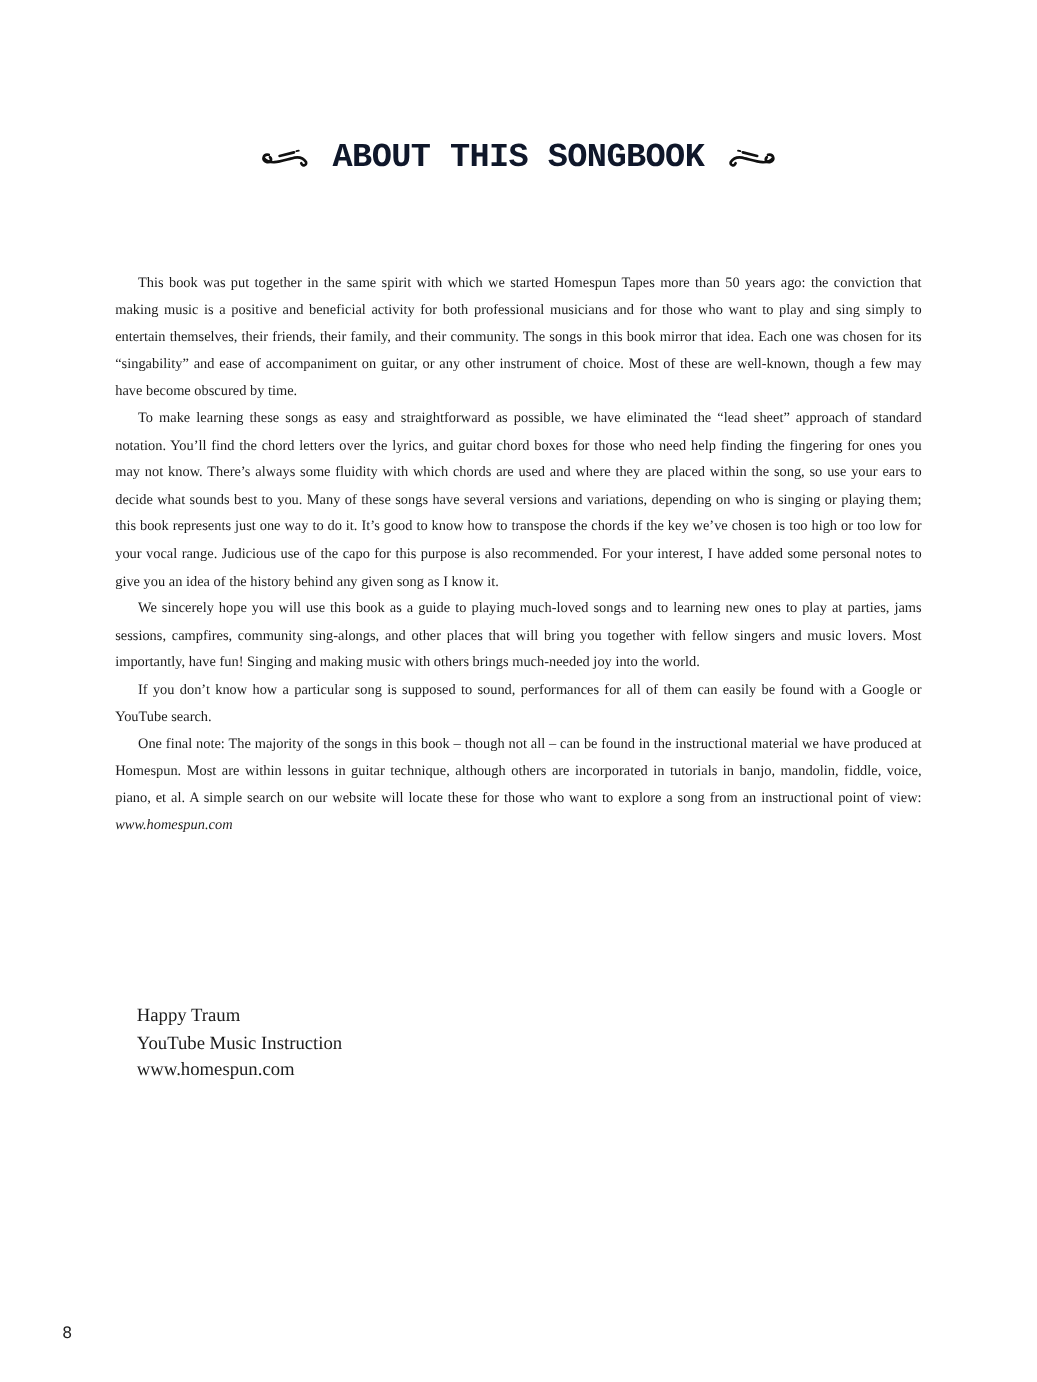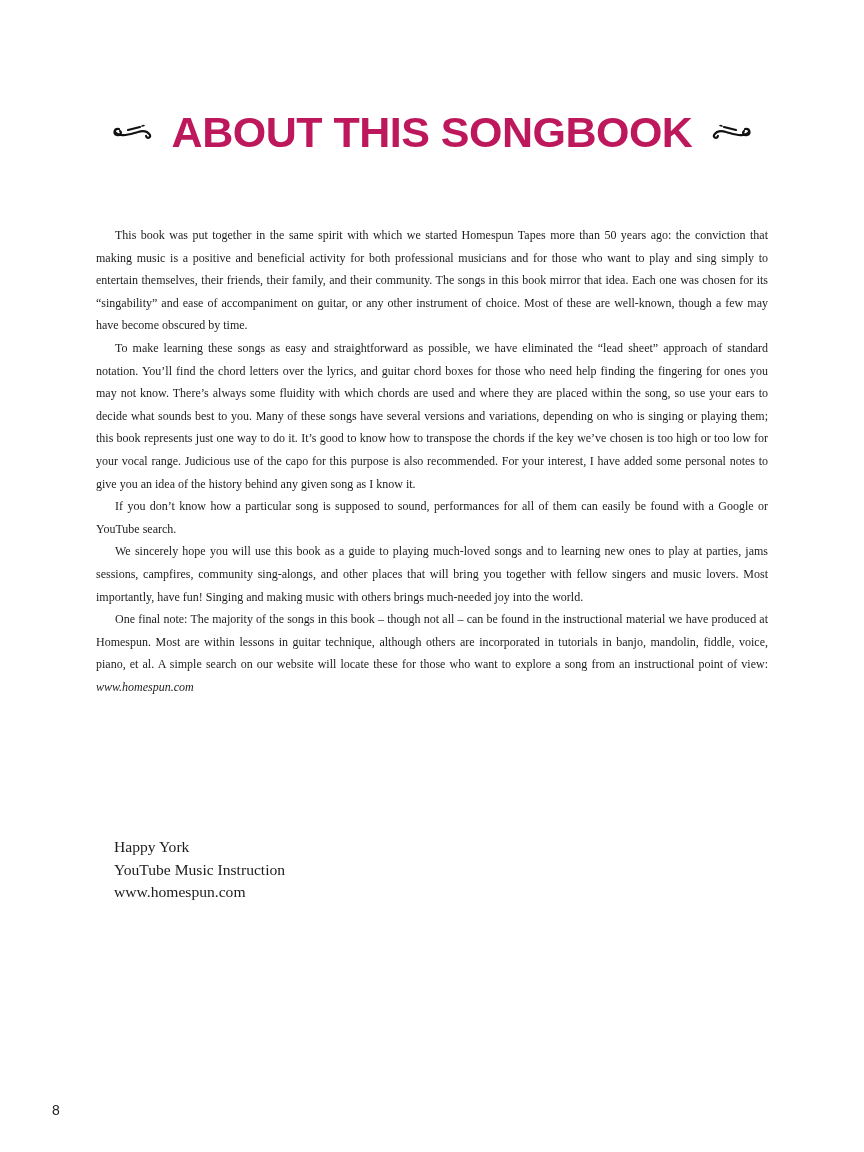--- a/index.html
+++ b/index.html
@@ -19,25 +19,25 @@
       top: 108px;
       left: 0;
       width: 864px;
       height: 48px;
       display: flex;
       justify-content: center;
       align-items: center;
       gap: 14px;
     }
     .page-title {
-      font-family: Liberation Sans, sans-serif;
+      font-family: Liberation Mono, monospace;
       font-weight: bold;
-      font-size: 43px;
+      font-size: 28px;
       letter-spacing: -0.5px;
-      color: #be185d;
+      color: #0f172a;
       margin: 0;
       line-height: 48px;
     }
     .flourish {
       width: 48px;
       height: 24px;
       display: inline-block;
     }
     .flourish svg { width: 48px; height: 24px; display: block; }
     .flourish.right svg { transform: scaleX(-1); }
@@ -99,24 +99,24 @@
       <path d="M5 12 C10 18, 20 14, 28 12 C34 10, 38 12, 40 15 C41 18, 37 19, 36 16"></path>
       <path d="M18 10 L30 7"></path>
       <path d="M32 6 L34 5.5" stroke-width="1.5"></path>
     </svg>
   </span>
 </div>
 
 <div class="body-text">
   <p>This book was put together in the same spirit with which we started Homespun Tapes more than 50 years ago: the conviction that making music is a positive and beneficial activity for both professional musicians and for those who want to play and sing simply to entertain themselves, their friends, their family, and their community.  The songs in this book mirror that idea. Each one was chosen for its “singability” and ease of accompaniment on guitar, or any other instrument of choice. Most of these are well-known, though a few may have become obscured by time.</p>
   <p>To make learning these songs as easy and straightforward as possible, we have eliminated the “lead sheet” approach of standard notation. You’ll find the chord letters over the lyrics, and guitar chord boxes for those who need help finding the fingering for ones you may not know. There’s always some fluidity with which chords are used and where they are placed within the song, so use your ears to decide what sounds best to you. Many of these songs have several versions and variations, depending on who is singing or playing them; this book represents just one way to do it. It’s good to know how to transpose the chords if the key we’ve chosen is too high or too low for your vocal range. Judicious use of the capo for this purpose is also recommended. For your interest, I have added some personal notes to give you an idea of the history behind any given song as I know it.</p>
+  <p>We sincerely hope you will use this book as a guide to playing much-loved songs and to learning new ones to play at parties, jams sessions, campfires, community sing-alongs, and other places that will bring you together with fellow singers and music lovers. Most importantly, have fun! Singing and making music with others brings much-needed joy into the world.</p>
   <p>If you don’t know how a particular song is supposed to sound, performances for all of them can easily be found with a Google or YouTube search.</p>
-  <p>We sincerely hope you will use this book as a guide to playing much-loved songs and to learning new ones to play at parties, jams sessions, campfires, community sing-alongs, and other places that will bring you together with fellow singers and music lovers. Most importantly, have fun! Singing and making music with others brings much-needed joy into the world.</p>
   <p><span>One final note: The majority of the songs in this book – though not all – can be found in the instructional material we have produced at Homespun. Most are within lessons in guitar technique, although others are incorporated in tutorials in banjo, mandolin, fiddle, voice, piano, et al. A simple search on our website will locate these for those who want to explore a song from an instructional point of view: </span><em>www.homespun.com</em></p>
 </div>
 
 <div class="signature">
-  <div>Happy York</div>
+  <div>Happy Traum</div>
   <div>YouTube Music Instruction</div>
   <div>www.homespun.com</div>
 </div>
 
 <div class="page-number">8</div>
 
 </body></html>

